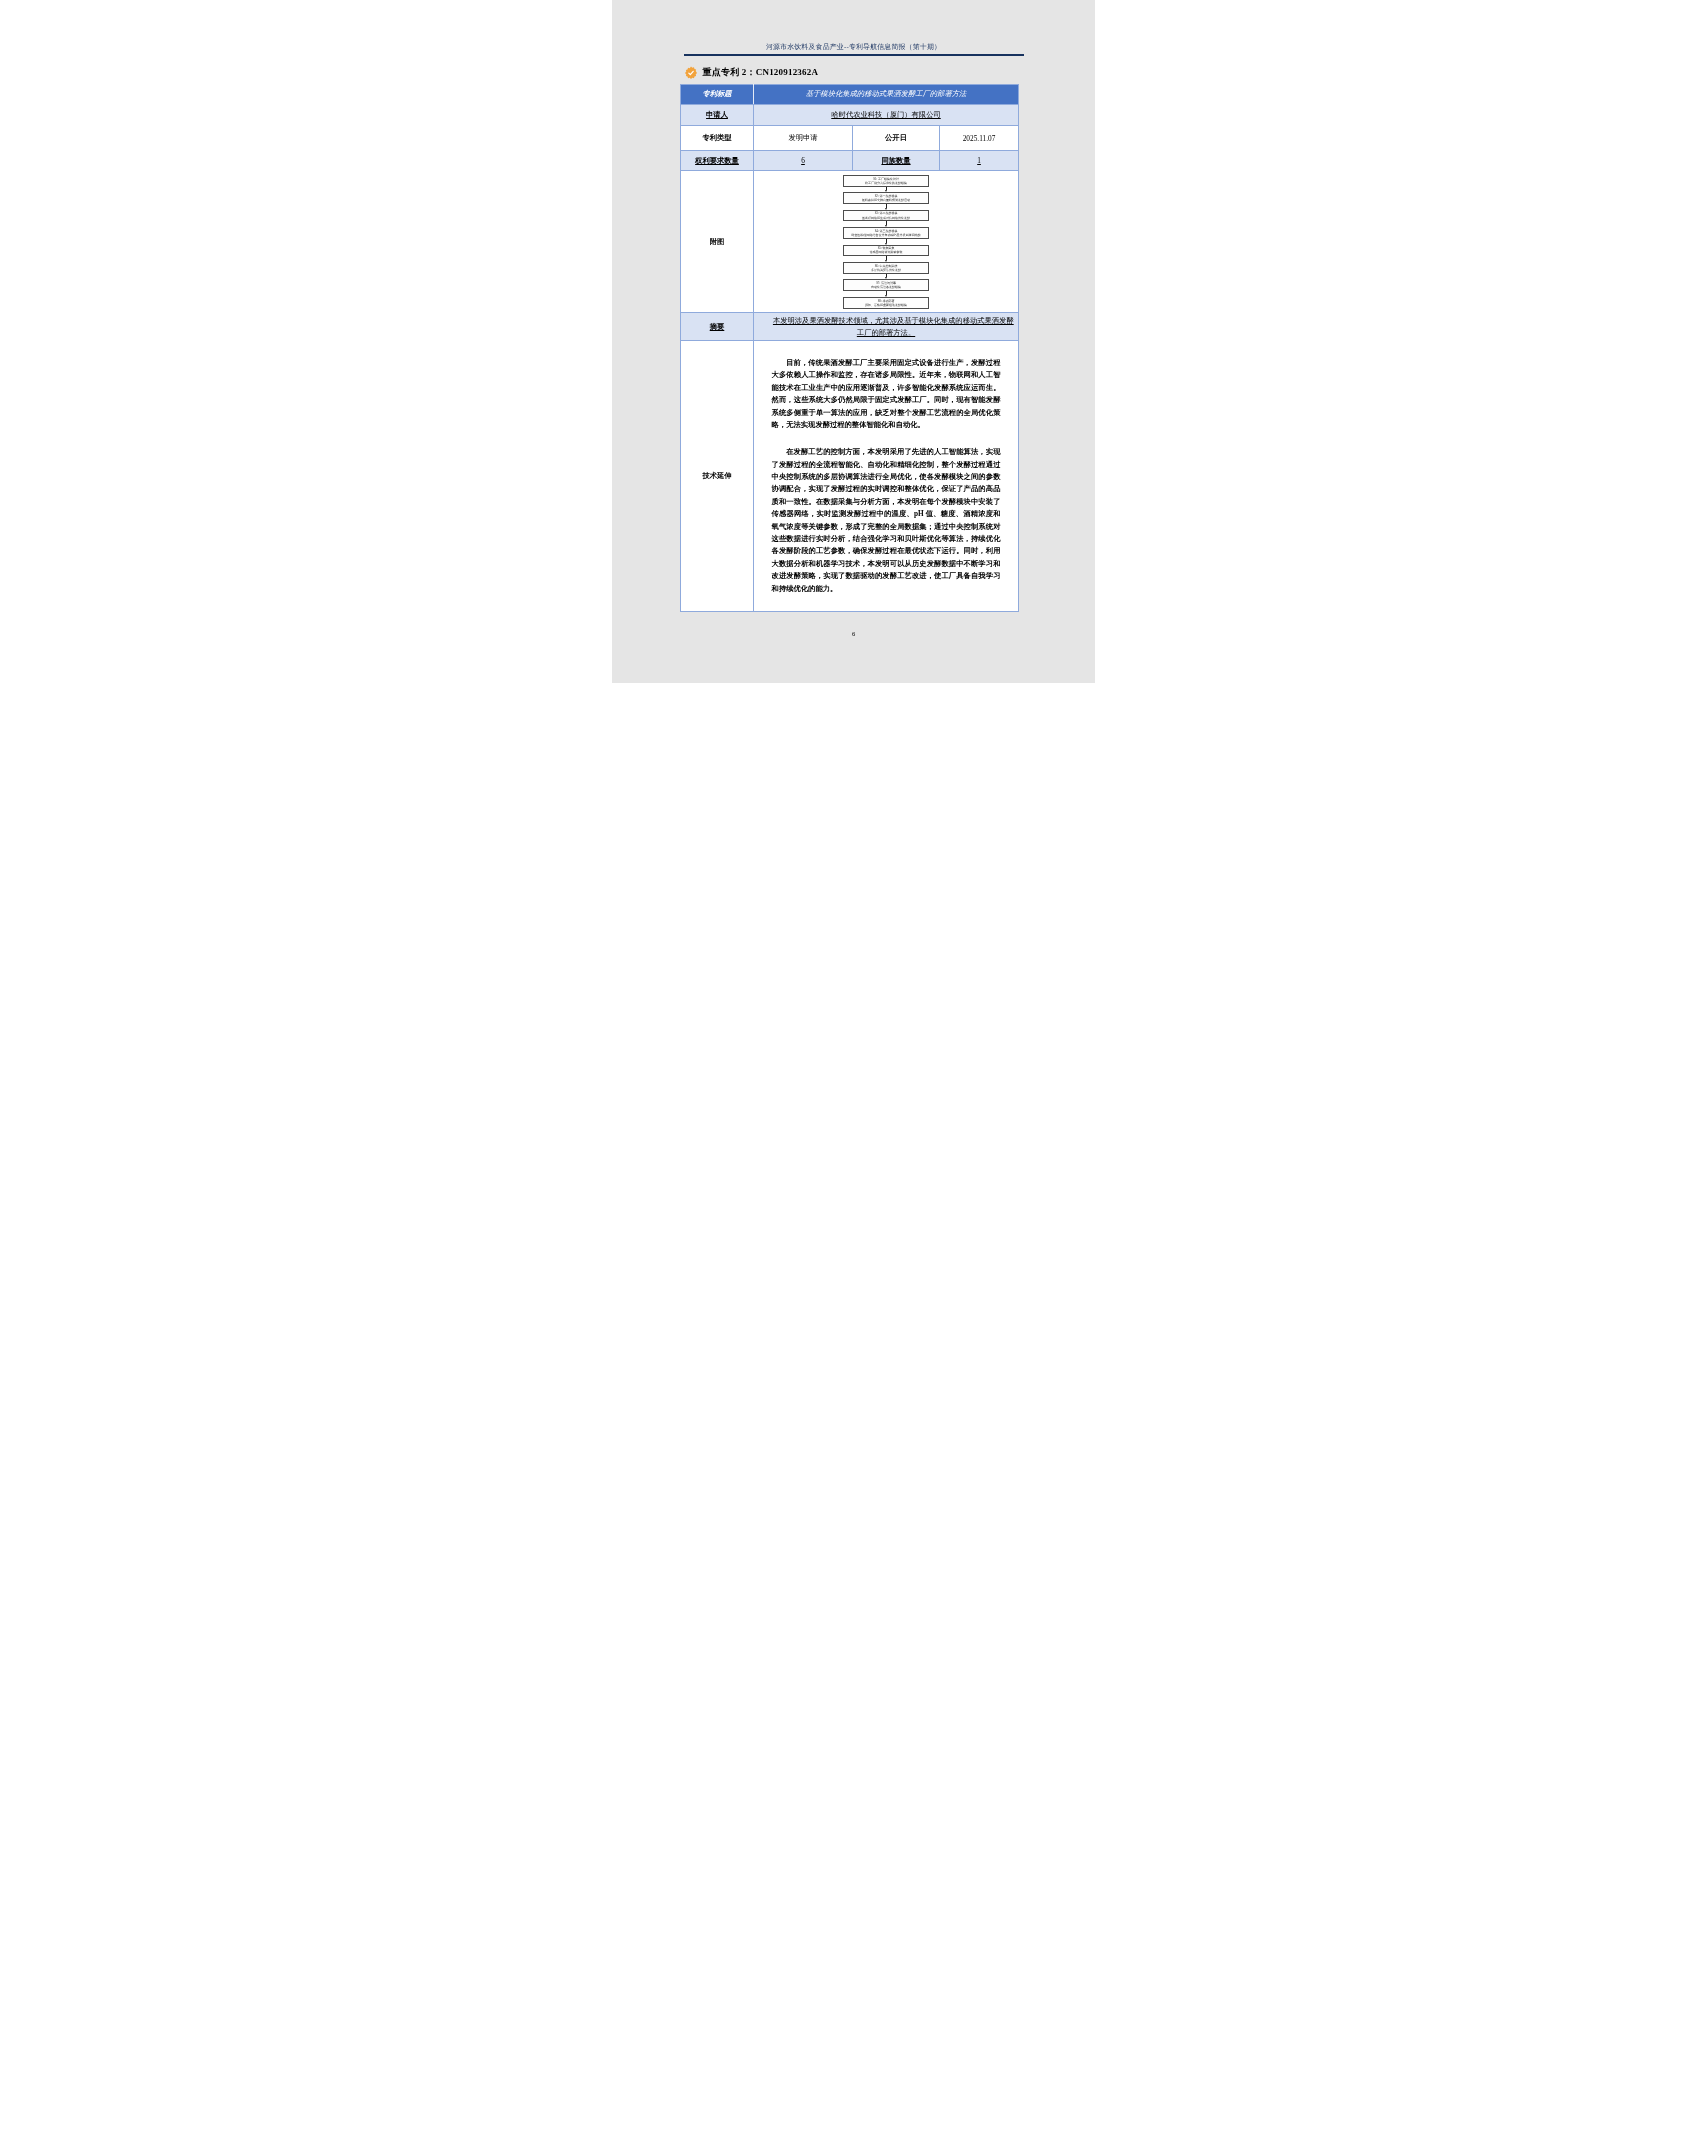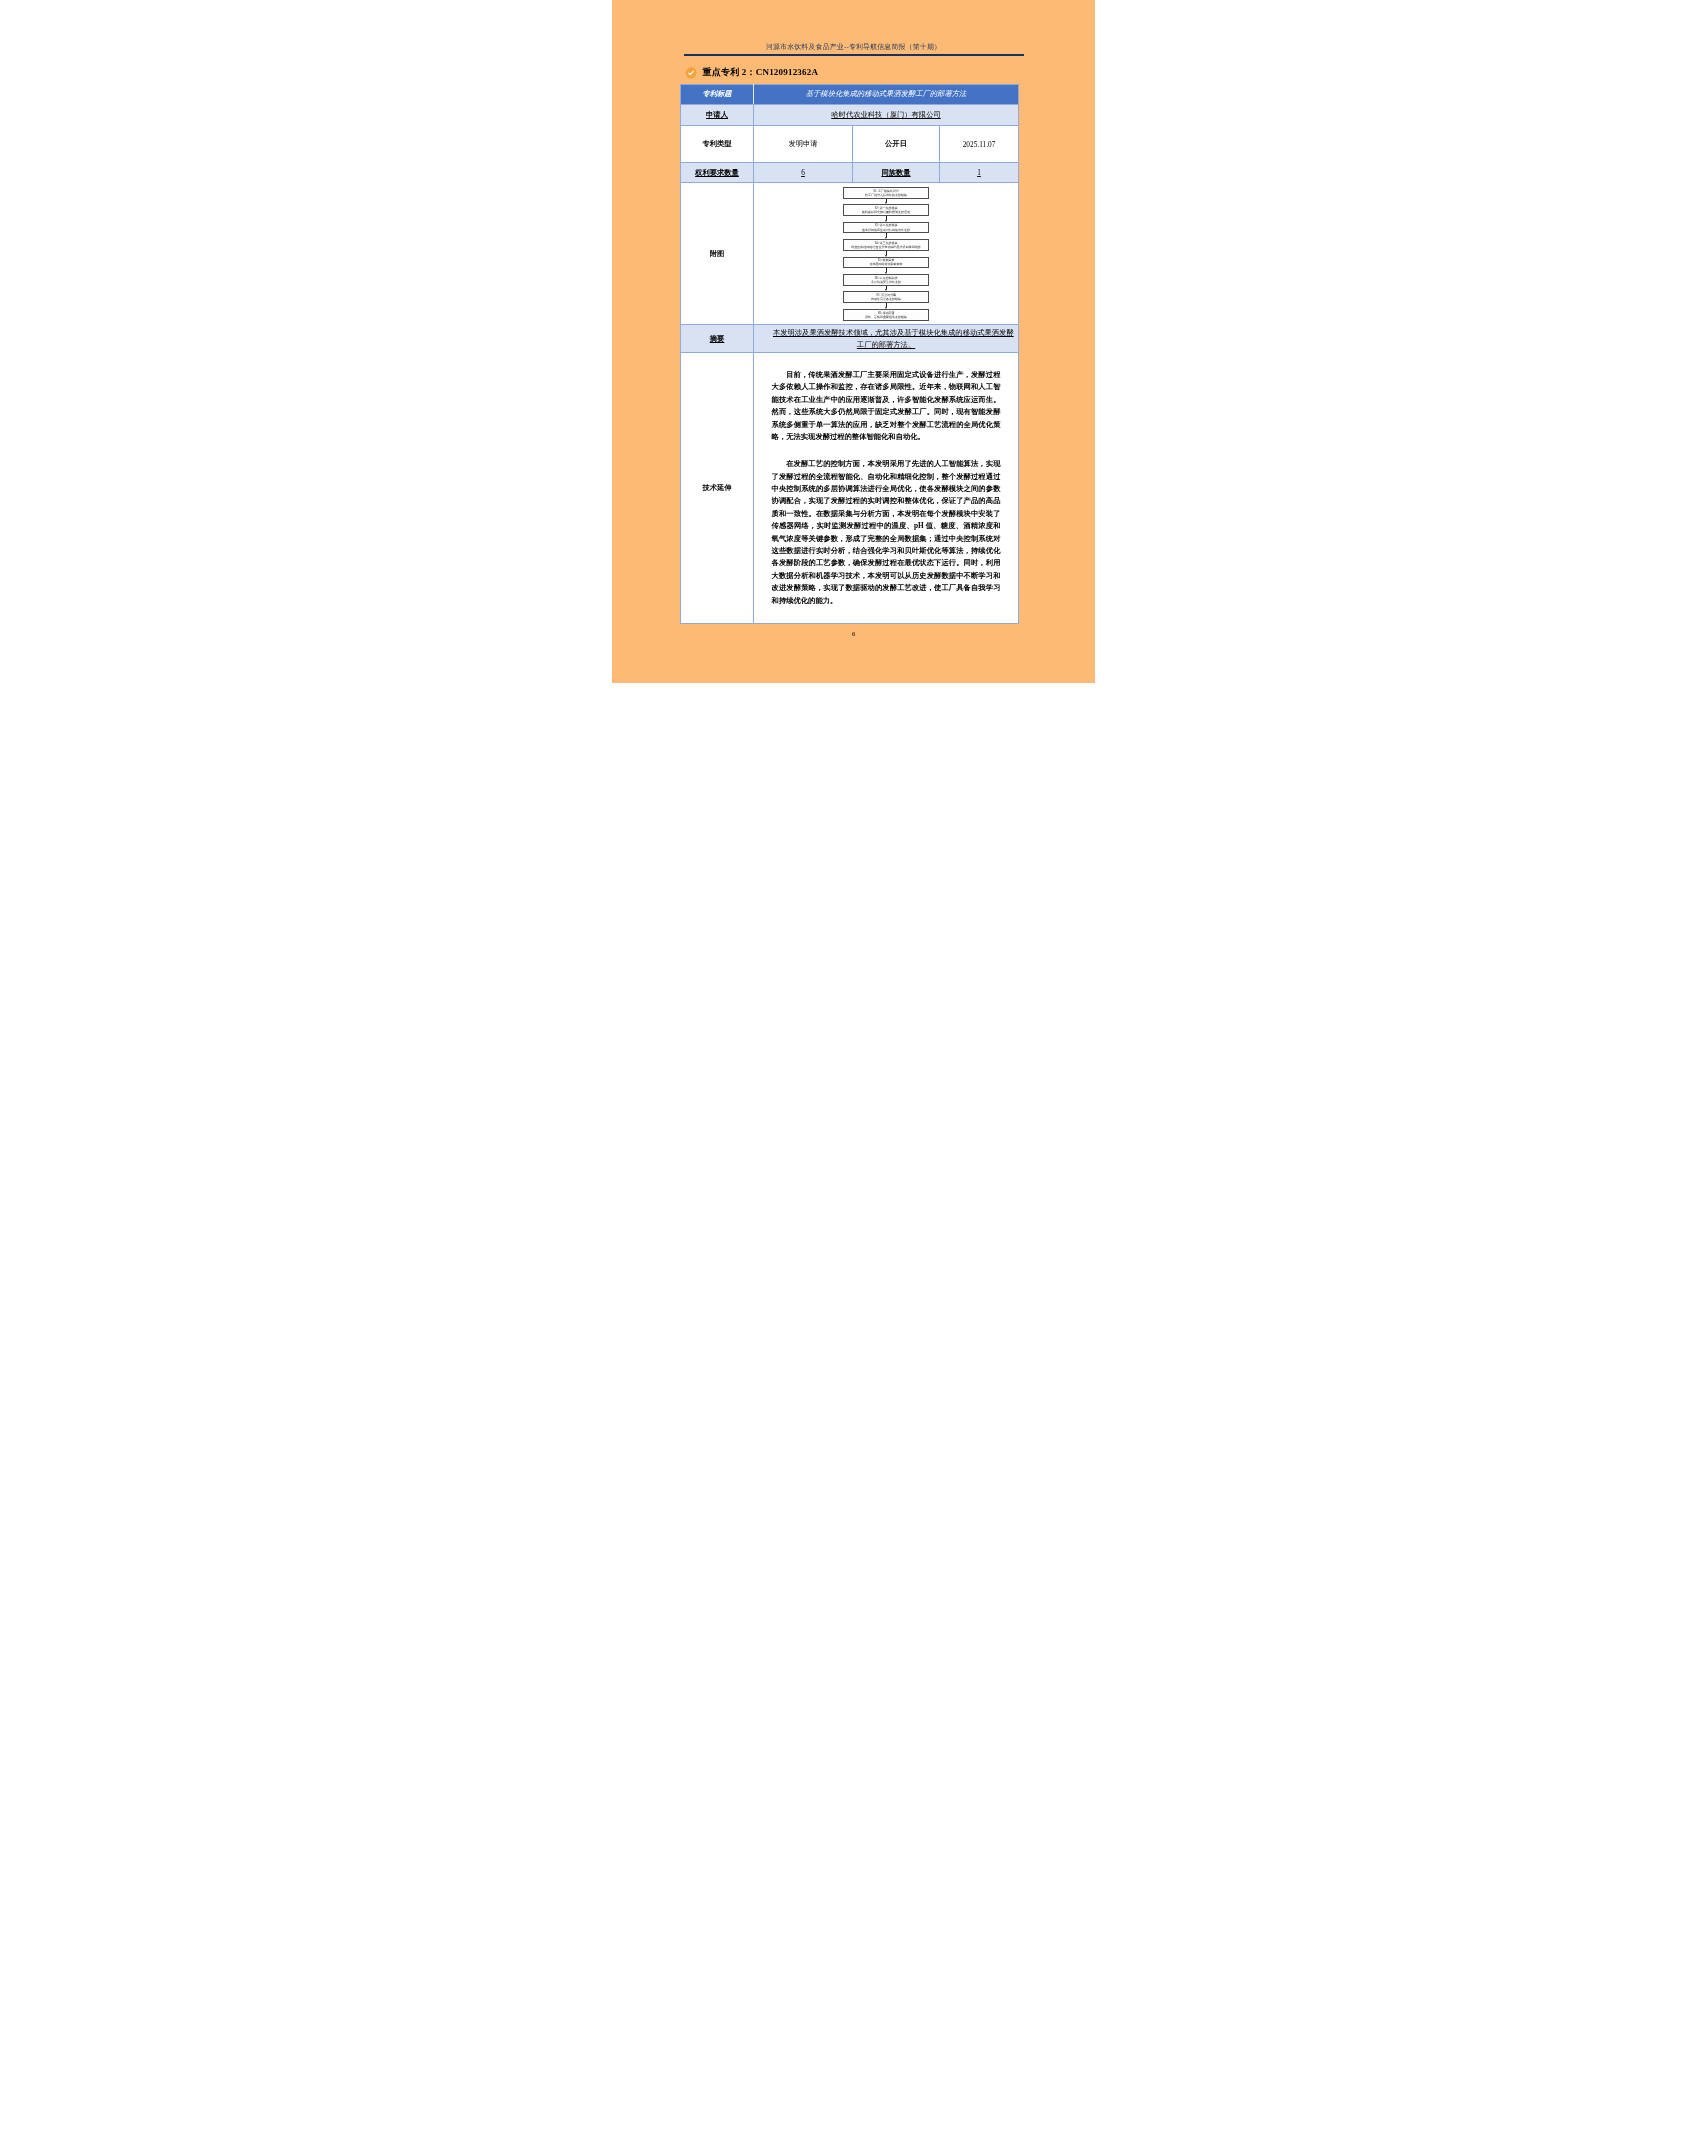--- a/index.html
+++ b/index.html
@@ -1,20 +1,20 @@
 <!DOCTYPE html>
 <html style="font-size:6.9px"><head>
 <meta charset="utf-8">
 <style>
   html,body { margin:0; padding:0; background:#ffffff; }
   .page {
     position:relative;
     width:483px; height:683px;
     margin:0 auto;
-    background:#fdba74;
+    background:#e5e5e5;
     font-family:"Liberation Serif", serif;
     color:#000;
     overflow:hidden;
   }
   
   .doc-header { padding-top:43px; text-align:center; }
   .doc-header-title {
     font-size:6.9px; line-height:1.2;
     color:#1F3864; letter-spacing:0.2px;
   }
@@ -50,21 +50,21 @@
     padding:0.9px 2.6px;
     word-break:break-all;
   }
   td.lbl { font-weight:bold; }
   tr.r-blue { background:#4472C4; height:20.6px;font-style:italic; }
   tr.r-blue td { color:#ffffff; }
   tr.r-blue td.lbl { border-right:0.4px solid rgba(255,255,255,0.85); }
   tr.r-light { background:#D9E2F3;text-decoration:underline; }
   tr.r-white { background:#ffffff; }
   tr.r-applicant { height:21px; }
-  tr.r-type { height:37px; }
+  tr.r-type { height:25px; }
   tr.r-counts { height:20px;margin-top:18px; }
   tr.r-figure { height:132px; }
   td.cell-abstract {
     text-align:justify; text-indent:2em;
     padding:2.6px 6.5px; line-height:1.65;
     height:25px;
   }
   td.cell-tech {
     text-align:justify; vertical-align:top;
     padding:3.9px 6.5px 2.6px 6.5px;

